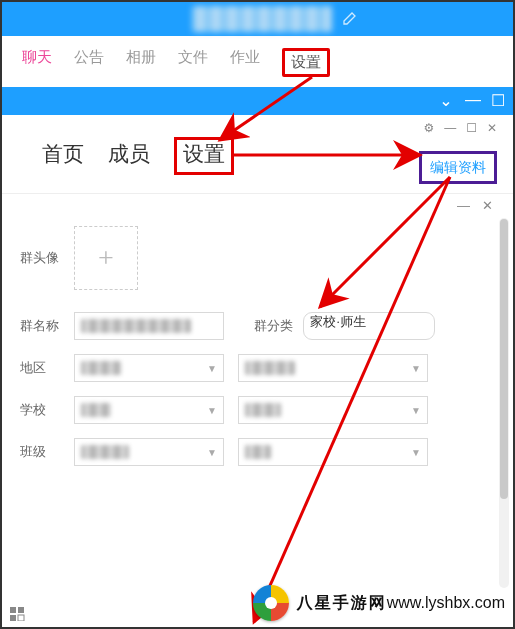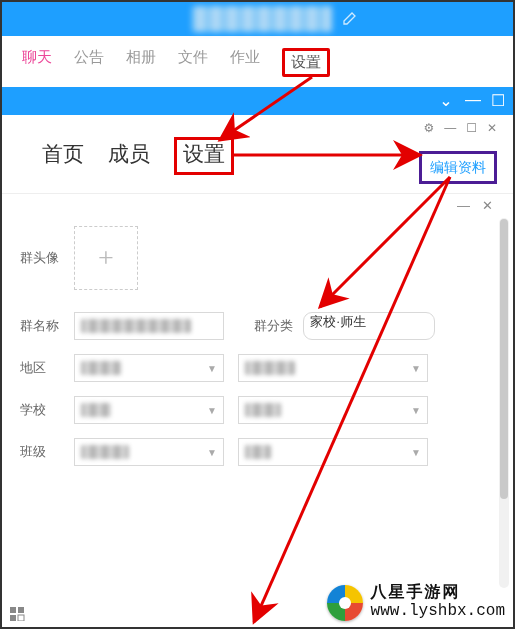--- a/index.html
+++ b/index.html
@@ -177,22 +177,22 @@
     background: conic-gradient(#f5c400 0 90deg,#e74a32 90deg 180deg,#2e9f3c 180deg 270deg,#1383d6 270deg 360deg);
     position:relative;
     box-shadow: 0 1px 3px rgba(0,0,0,0.3);
   }
   .wm-logo::after{
     content:"";
     position:absolute; left:12px; top:12px;
     width:12px; height:12px; background:#fff; border-radius:50%;
   }
   .wm-text {
-    display:flex; flex-direction:column; line-height:1.1;
-    color:#111; font-weight:600;font-family:Liberation Mono, monospace;
+    display:flex; flex-direction:row; line-height:1.1;
+    color:#111; font-weight:600;
   }
   .wm-text .cn { font-size:16px; letter-spacing:2px; text-shadow: 1px 1px 0 #fff; }
   .wm-text .url { font-size:16px; font-weight:400; }
   .win-grip {
     position:absolute; left:8px; bottom:6px;
     width:20px; height:14px;
     color:#888;
     z-index: 60;
   }
 </style>

